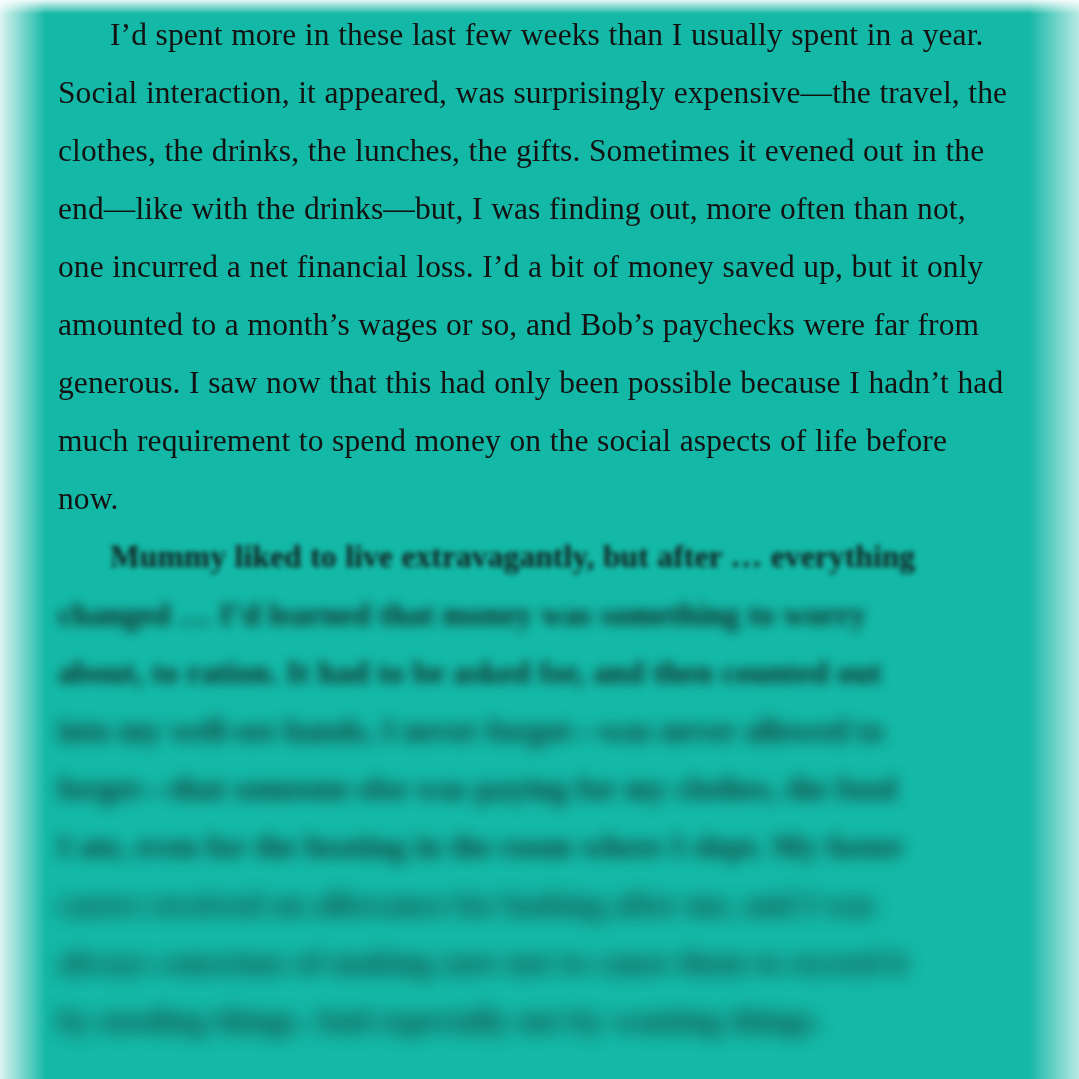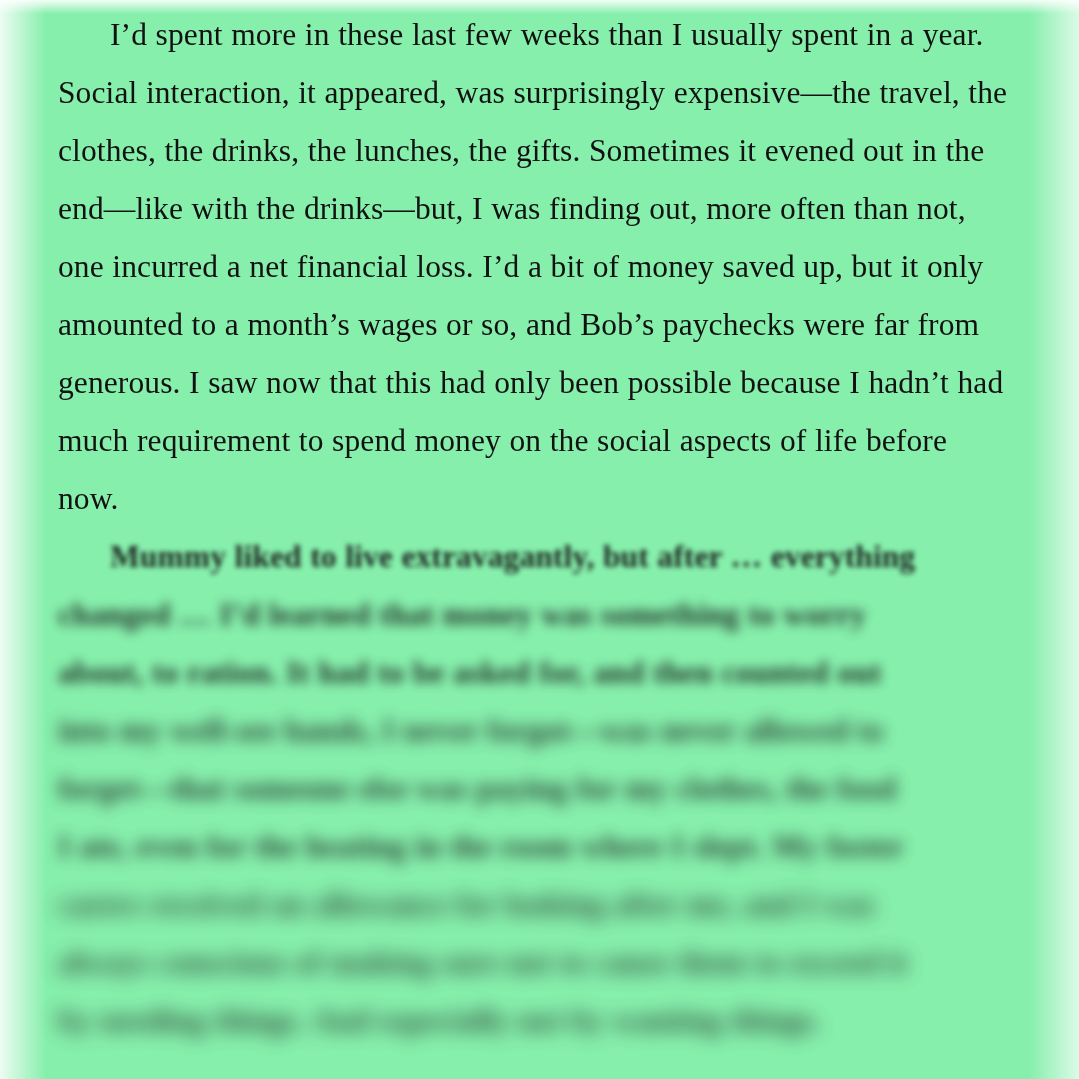--- a/index.html
+++ b/index.html
@@ -11,21 +11,21 @@
     width: 1079px;
     height: 1079px;
     overflow: hidden;
     font-family: "Liberation Serif", "DejaVu Serif", serif;
     color: #121212;
   }
   .page {
     position: relative;
     width: 1079px;
     height: 1079px;
-    background: #86efac;
+    background: #14b8a6;
     padding: 0;
     box-sizing: border-box;
     overflow: hidden;
   }
   .text-column {
     position: absolute;
     left: 58px;
     top: 6px;
     width: 955px;
   }

